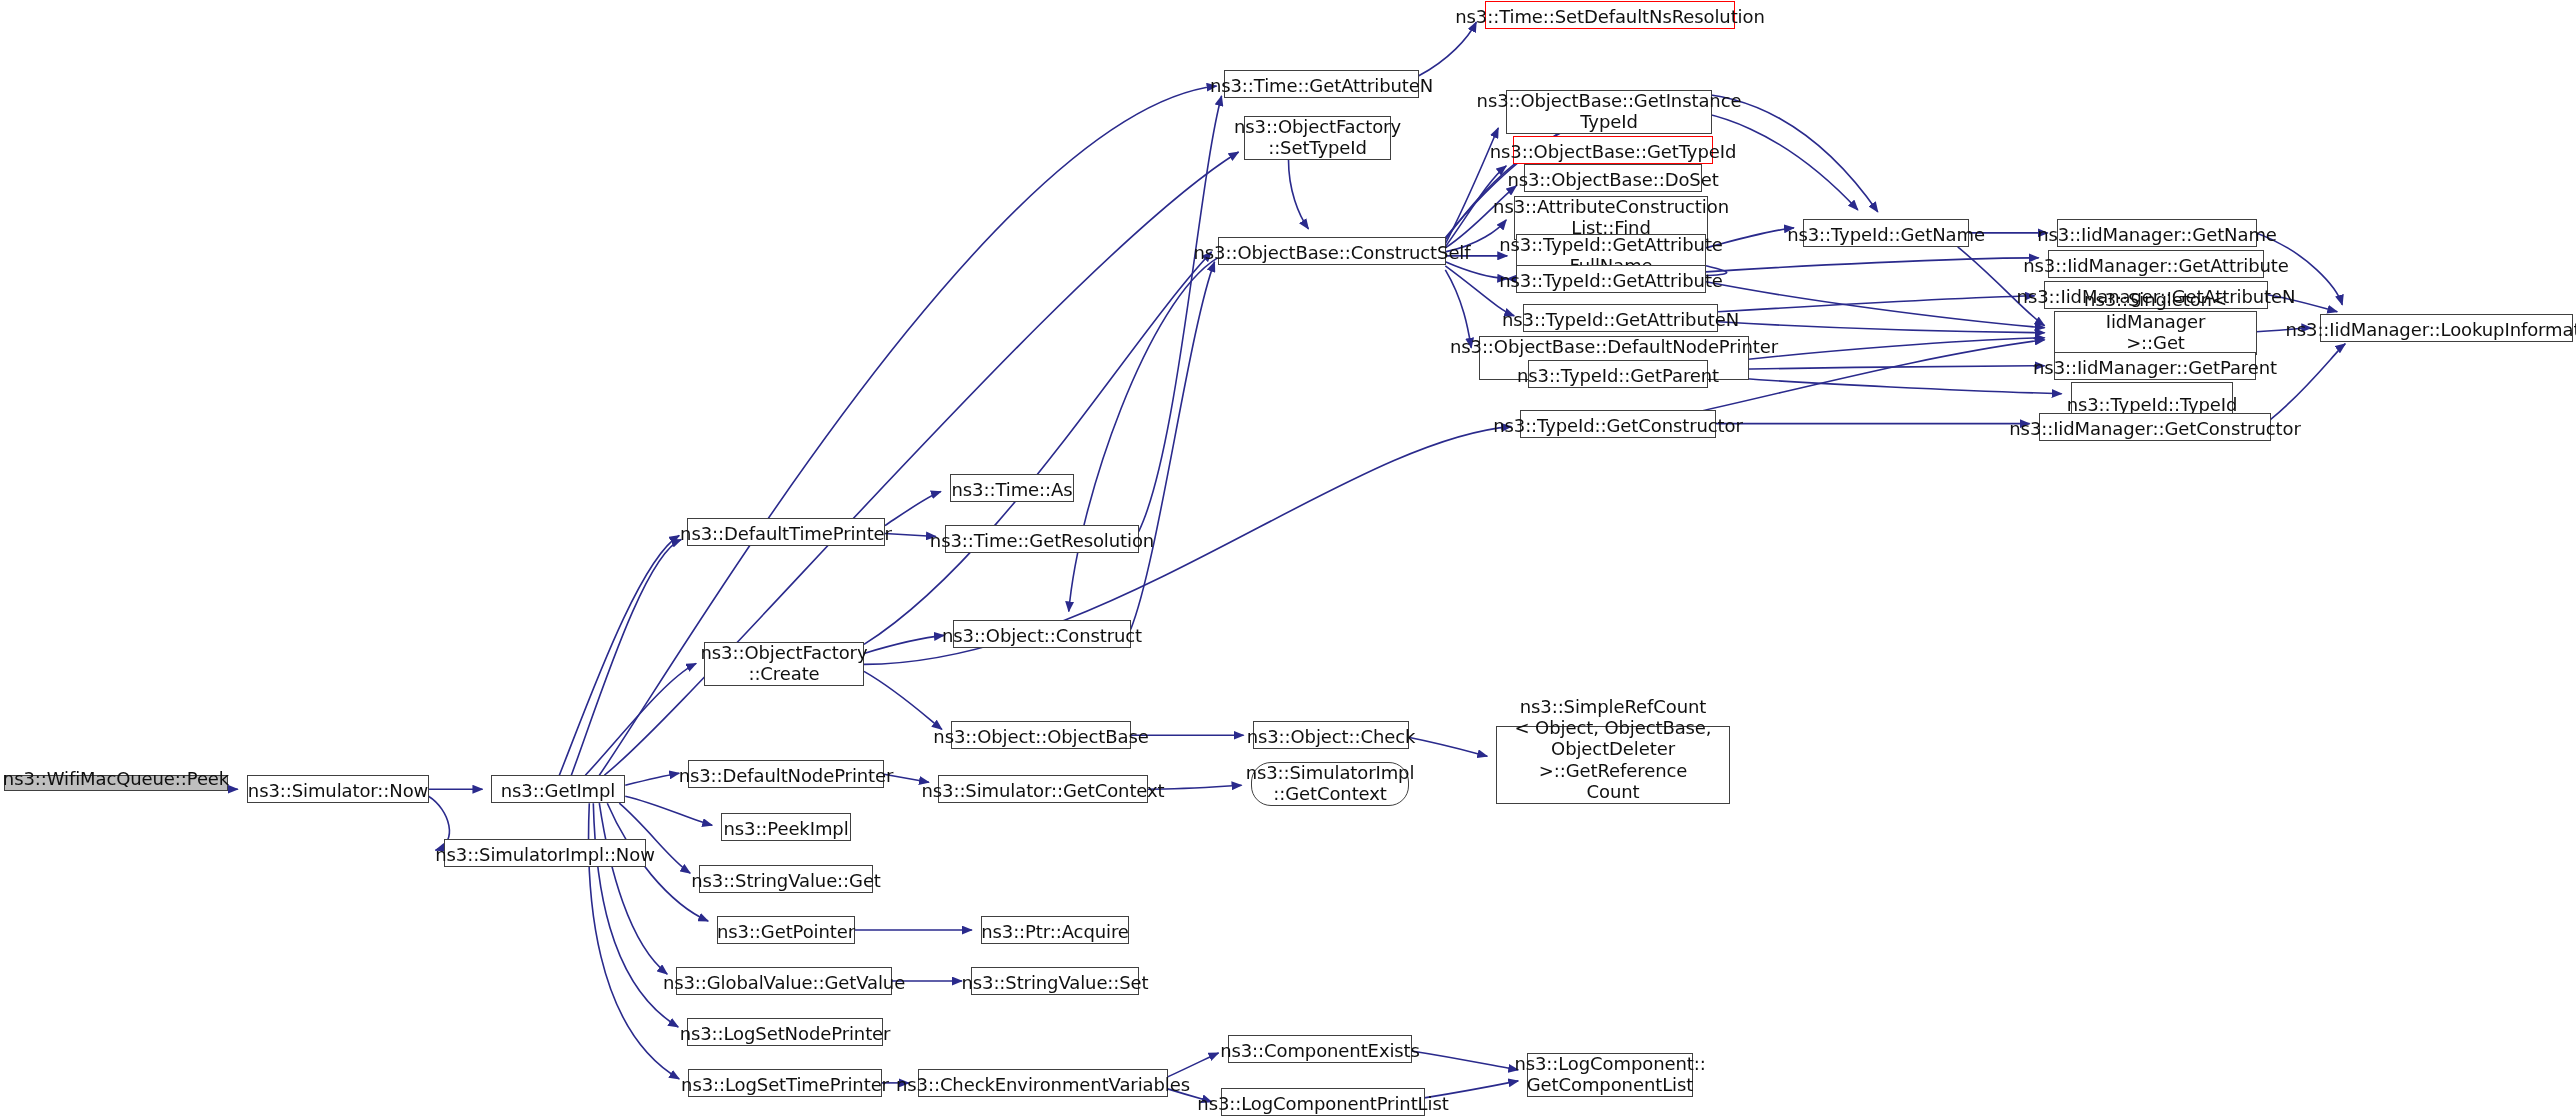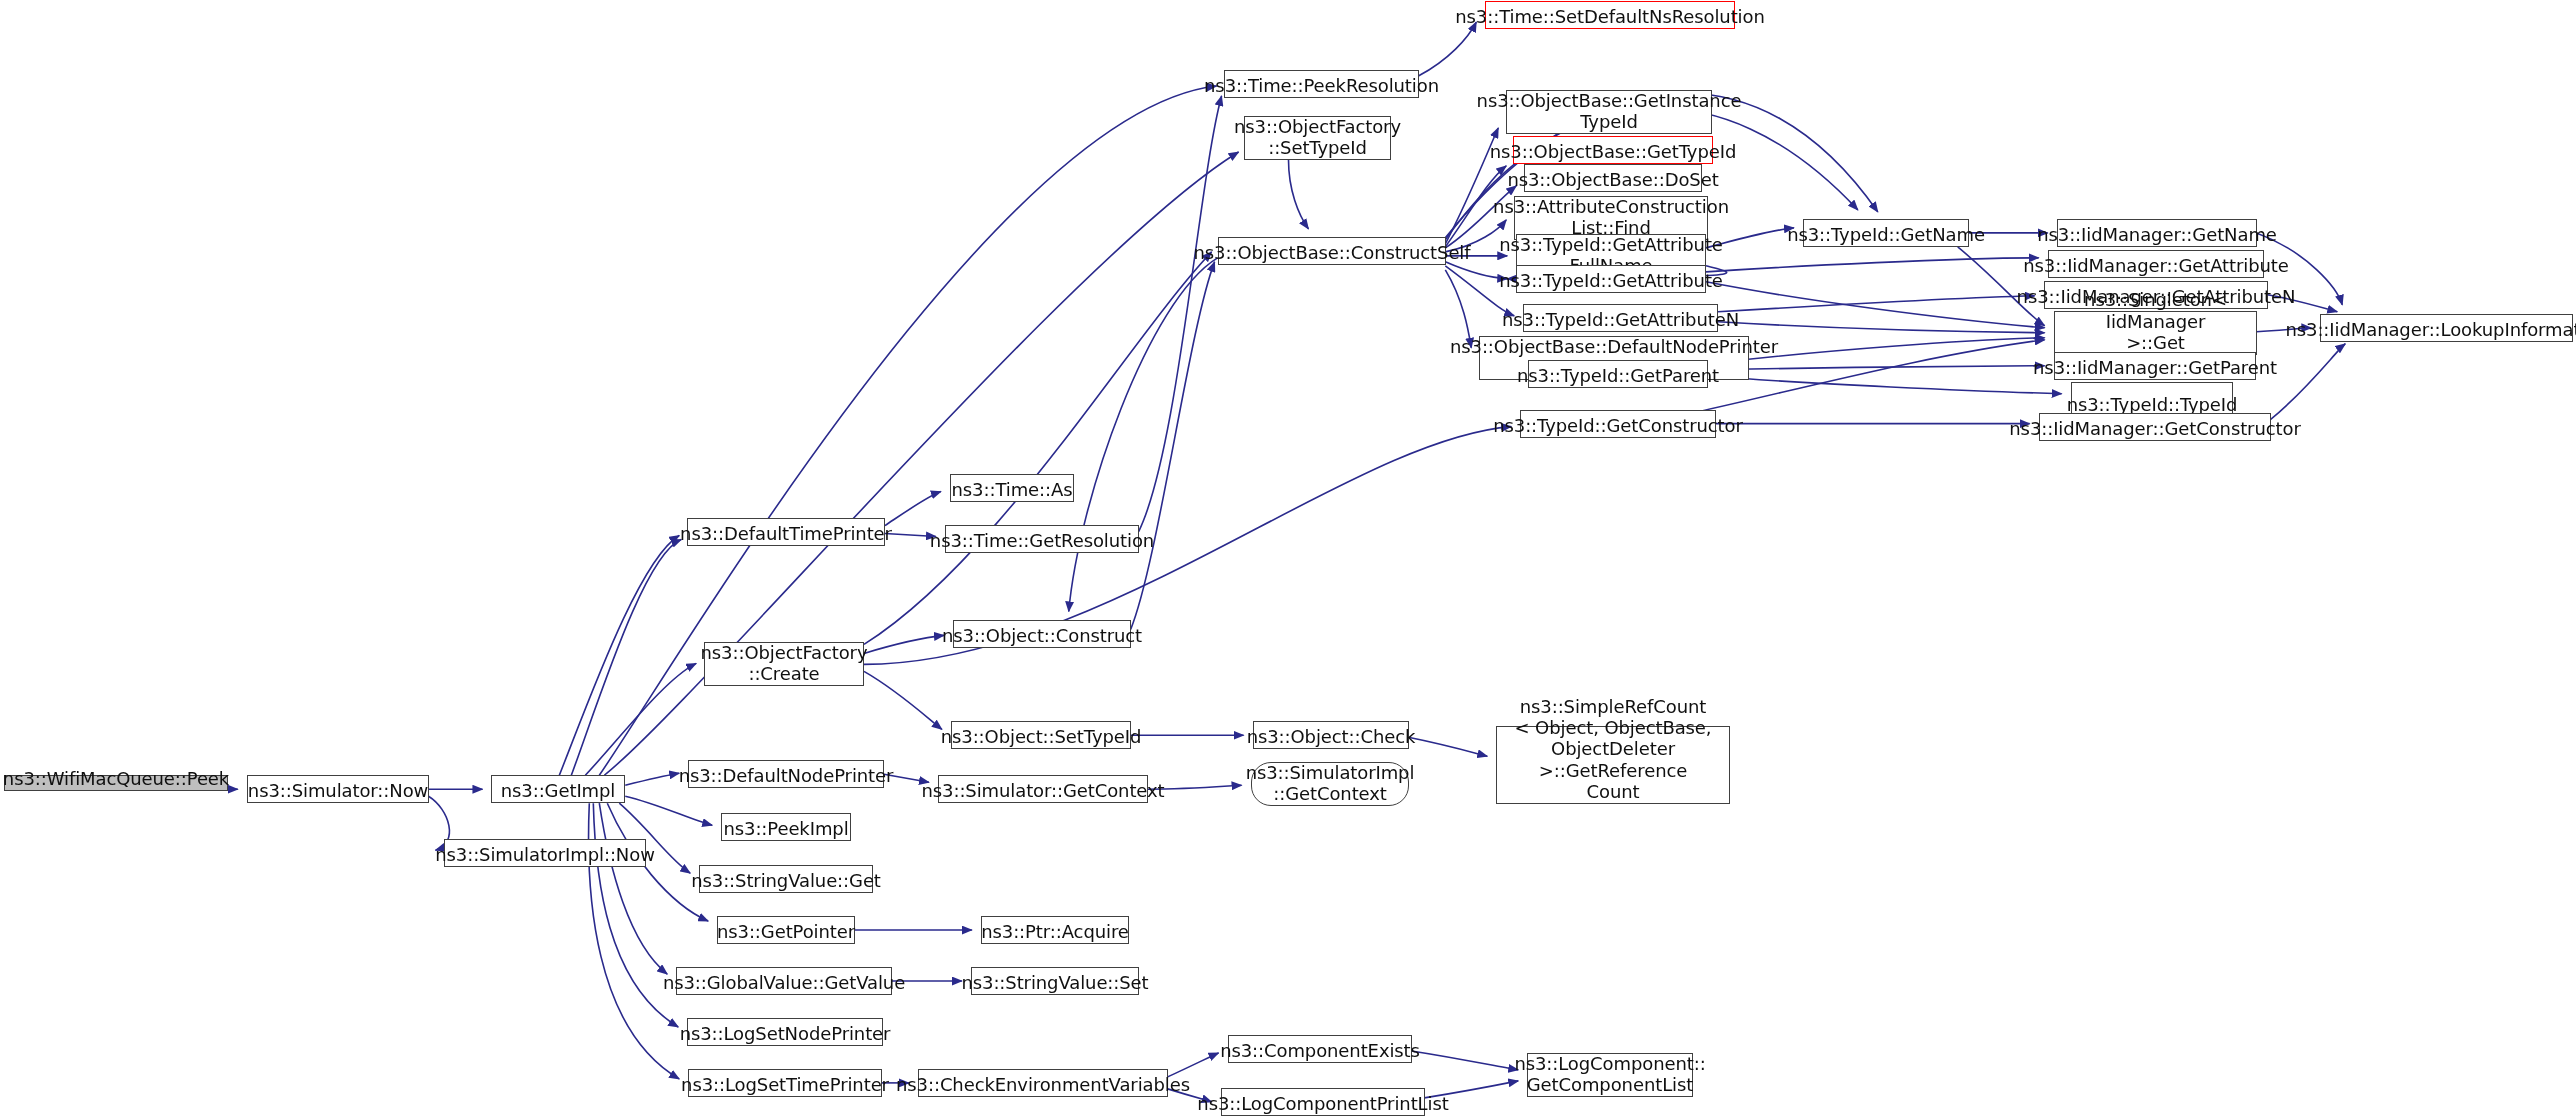--- a/index.html
+++ b/index.html
@@ -130,37 +130,37 @@
       <div class="node" style="left: 688px; top: 760px; width: 196px; height: 28px;"><span>ns3::DefaultNodePrinter</span></div>
       <div class="node" style="left: 721px; top: 813px; width: 130px; height: 28px;"><span>ns3::PeekImpl</span></div>
       <div class="node" style="left: 699px; top: 865px; width: 174px; height: 28px;"><span>ns3::StringValue::Get</span></div>
       <div class="node" style="left: 717px; top: 916px; width: 138px; height: 28px;"><span>ns3::GetPointer</span></div>
       <div class="node" style="left: 676px; top: 967px; width: 216px; height: 28px;"><span>ns3::GlobalValue::GetValue</span></div>
       <div class="node" style="left: 687px; top: 1018px; width: 196px; height: 28px;"><span>ns3::LogSetNodePrinter</span></div>
       <div class="node" style="left: 688px; top: 1069px; width: 194px; height: 28px;"><span>ns3::LogSetTimePrinter</span></div>
       <div class="node" style="left: 950px; top: 474px; width: 124px; height: 28px;"><span>ns3::Time::As</span></div>
       <div class="node" style="left: 945px; top: 525px; width: 194px; height: 28px;"><span>ns3::Time::GetResolution</span></div>
       <div class="node" style="left: 953px; top: 620px; width: 178px; height: 28px;"><span>ns3::Object::Construct</span></div>
-      <div class="node" style="left: 951px; top: 721px; width: 180px; height: 28px;"><span>ns3::Object::SetTypeId</span></div>
+      <div class="node" style="left: 951px; top: 721px; width: 180px; height: 28px;"><span>ns3::Object::ObjectBase</span></div>
       <div class="node" style="left: 938px; top: 775px; width: 210px; height: 28px;"><span>ns3::Simulator::GetContext</span></div>
       <div class="node" style="left: 918px; top: 1069px; width: 250px; height: 28px;"><span>ns3::CheckEnvironmentVariables</span></div>
       <div class="node" style="left: 981px; top: 916px; width: 148px; height: 28px;"><span>ns3::Ptr::Acquire</span></div>
       <div class="node" style="left: 971px; top: 967px; width: 168px; height: 28px;"><span>ns3::StringValue::Set</span></div>
       <div class="node" style="left: 1253px; top: 721px; width: 156px; height: 28px;"><span>ns3::Object::Check</span></div>
       <div class="node" style="left: 1251px; top: 762px; width: 158px; height: 44px; border-radius: 20px;"><span>ns3::SimulatorImpl
 ::GetContext</span></div>
       <div class="node" style="left: 1228px; top: 1035px; width: 184px; height: 28px;"><span>ns3::ComponentExists</span></div>
       <div class="node" style="left: 1221px; top: 1088px; width: 204px; height: 28px;"><span>ns3::LogComponentPrintList</span></div>
       <div class="node" style="left: 1527px; top: 1053px; width: 166px; height: 44px;"><span>ns3::LogComponent::
 GetComponentList</span></div>
       <div class="node" style="left: 1496px; top: 726px; width: 234px; height: 78px;"><span>ns3::SimpleRefCount
 &lt; Object, ObjectBase,
 ObjectDeleter &gt;::GetReference
 Count</span></div>
-      <div class="node" style="left: 1224px; top: 70px; width: 195px; height: 28px;"><span>ns3::Time::PeekResolution</span></div>
+      <div class="node" style="left: 1224px; top: 70px; width: 195px; height: 28px;"><span>ns3::Time::GetAttributeN</span></div>
       <div class="node highlight" style="left: 1485px; top: 1px; width: 250px; height: 28px;"><span>ns3::Time::SetDefaultNsResolution</span></div>
       <div class="node" style="left: 1244px; top: 116px; width: 147px; height: 44px;"><span>ns3::ObjectFactory
 ::SetTypeId</span></div>
       <div class="node" style="left: 1506px; top: 90px; width: 206px; height: 44px;"><span>ns3::ObjectBase::GetInstance
 TypeId</span></div>
       <div class="node highlight" style="left: 1513px; top: 136px; width: 200px; height: 28px;"><span>ns3::ObjectBase::GetTypeId</span></div>
       <div class="node" style="left: 1524px; top: 164px; width: 178px; height: 28px;"><span>ns3::ObjectBase::DoSet</span></div>
       <div class="node" style="left: 1514px; top: 196px; width: 194px; height: 44px;"><span>ns3::AttributeConstruction
 List::Find</span></div>
       <div class="node" style="left: 1218px; top: 237px; width: 228px; height: 28px;"><span>ns3::ObjectBase::ConstructSelf</span></div>

